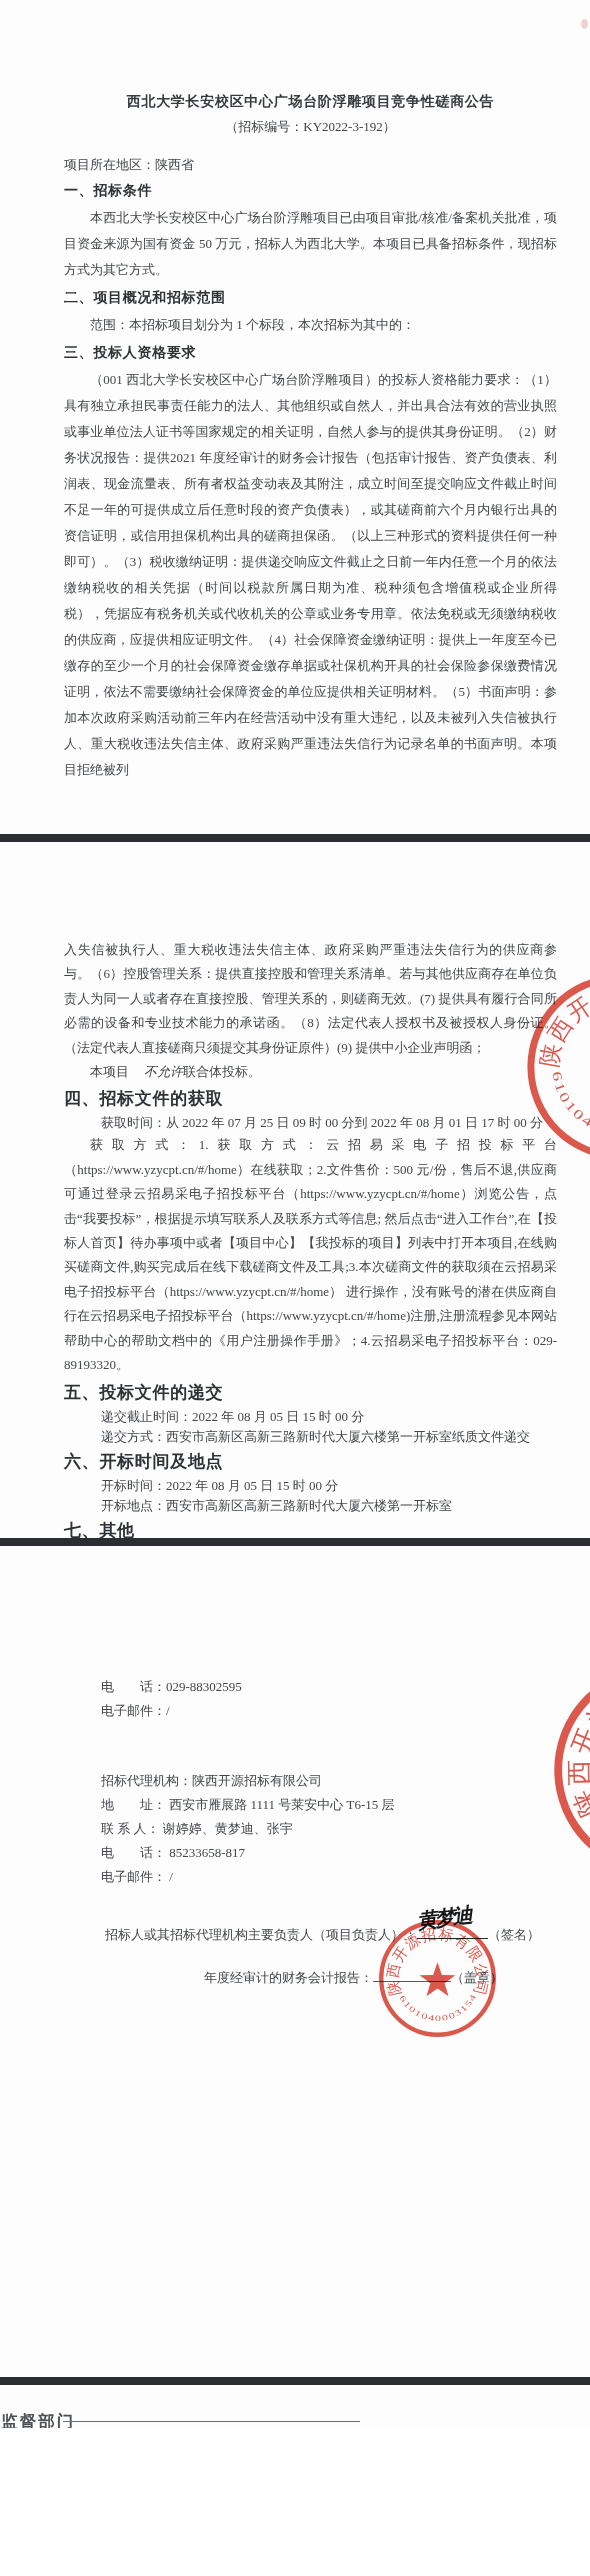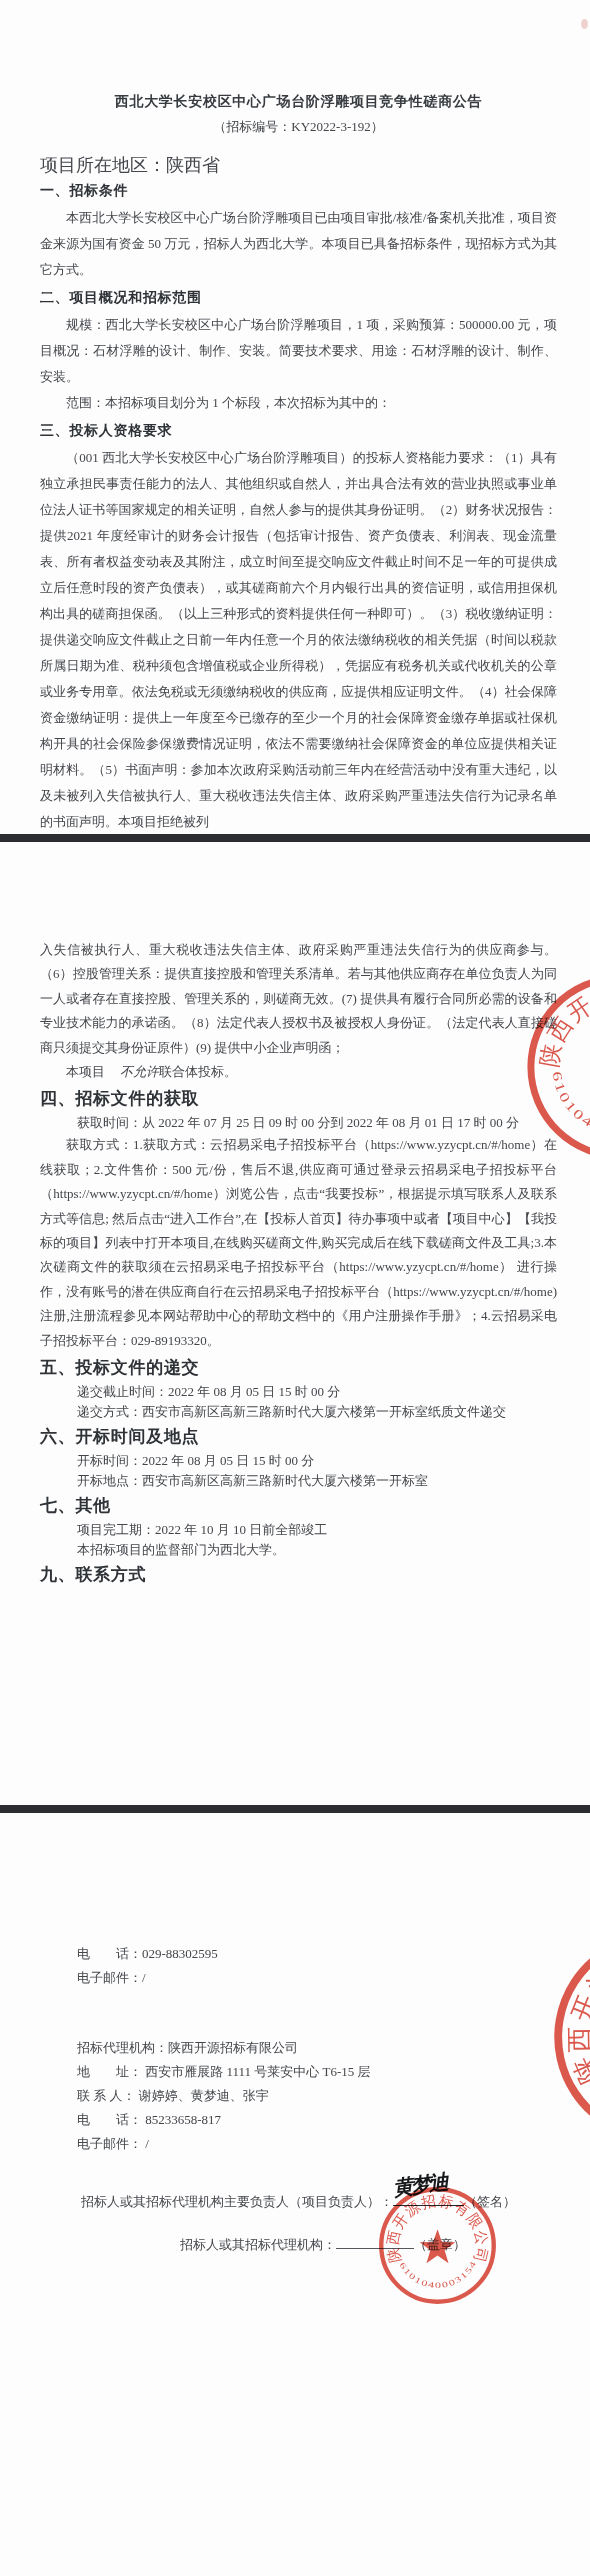--- a/index.html
+++ b/index.html
@@ -1,23 +1,23 @@
 <!DOCTYPE html>
 <html style="font-size:10.6px"><head>
 <meta charset="utf-8">
 <style>
   html,body{margin:0;padding:0;background:#ffffff;}
   body{width:590px;font-family:"Liberation Serif","DejaVu Serif",serif;color:#43464a;}
   .page{position:relative;width:590px;overflow:hidden;background:#fdfdfe;}
   .band{width:590px;height:8px;background:#2c2d31;}
-  .content{padding-left:40px;padding-right:33px;}
+  .content{padding-left:64px;padding-right:33px;}
   p{margin:0;}
   .title{font-size:14px;font-weight:bold;text-align:center;line-height:21px;color:#383c40;letter-spacing:0.7px;}
   .ref{font-size:13px;text-align:center;line-height:30px;color:#43464a;}
-  .plainrow{font-size:18px;line-height:22.4px;color:#43464a;}
+  .plainrow{font-size:13px;line-height:22.4px;color:#43464a;}
   .sec{font-size:14px;font-weight:bold;line-height:29px;color:#2f3337;letter-spacing:0.7px;}
   .sec2{font-size:17px;font-weight:bold;line-height:29px;color:#2f3337;letter-spacing:0.7px;margin:0;}
   .para{font-size:13px;line-height:26px;text-align:justify;text-indent:2em;color:#43464a;}
   .para2{font-size:13px;line-height:24.4px;text-align:justify;text-indent:2em;color:#43464a;}
   .noindent{text-indent:0;}
   .row{font-size:13px;line-height:20px;text-indent:37px;color:#43464a;}
   .row3{font-size:13px;line-height:24px;text-indent:37px;color:#43464a;}
   .em-ital{font-style:italic;margin-left:15px;}
   .gap18{height:12px;} .gap70{height:46px;}
   .sigrow{font-size:13px;line-height:26px;padding-left:41px;margin-top:33px;position:relative;color:#43464a;}
@@ -37,30 +37,29 @@
 <div class="page" style="height:834px">
   <div class="speck"></div>
   <div class="content" style="padding-top:91px">
     <div class="title">西北大学长安校区中心广场台阶浮雕项目竞争性磋商公告</div>
     <div class="ref">（招标编号：KY2022-3-192）</div>
     <div class="gap18"></div>
     <div class="plainrow">项目所在地区：陕西省</div>
     <div class="sec">一、招标条件</div>
     <p class="para">本西北大学长安校区中心广场台阶浮雕项目已由项目审批/核准/备案机关批准，项目资金来源为国有资金 50 万元，招标人为西北大学。本项目已具备招标条件，现招标方式为其它方式。</p>
     <div class="sec">二、项目概况和招标范围</div>
-    <p class="para">规模：西北大学长安校区中心广场台阶浮雕项目，1 项，采购预算：500000.00 元，项目概况：石材浮雕的设计、制作、安装。简要技术要求、用途：石材浮雕的设计、制作、安装。</p>
     <p class="para">范围：本招标项目划分为 1 个标段，本次招标为其中的：</p>
     <div class="sec">三、投标人资格要求</div>
     <p class="para">（001 西北大学长安校区中心广场台阶浮雕项目）的投标人资格能力要求：（1）具有独立承担民事责任能力的法人、其他组织或自然人，并出具合法有效的营业执照或事业单位法人证书等国家规定的相关证明，自然人参与的提供其身份证明。（2）财务状况报告：提供2021 年度经审计的财务会计报告（包括审计报告、资产负债表、利润表、现金流量表、所有者权益变动表及其附注，成立时间至提交响应文件截止时间不足一年的可提供成立后任意时段的资产负债表），或其磋商前六个月内银行出具的资信证明，或信用担保机构出具的磋商担保函。（以上三种形式的资料提供任何一种即可）。（3）税收缴纳证明：提供递交响应文件截止之日前一年内任意一个月的依法缴纳税收的相关凭据（时间以税款所属日期为准、税种须包含增值税或企业所得税），凭据应有税务机关或代收机关的公章或业务专用章。依法免税或无须缴纳税收的供应商，应提供相应证明文件。（4）社会保障资金缴纳证明：提供上一年度至今已缴存的至少一个月的社会保障资金缴存单据或社保机构开具的社会保险参保缴费情况证明，依法不需要缴纳社会保障资金的单位应提供相关证明材料。（5）书面声明：参加本次政府采购活动前三年内在经营活动中没有重大违纪，以及未被列入失信被执行人、重大税收违法失信主体、政府采购严重违法失信行为记录名单的书面声明。本项目拒绝被列</p>
   </div>
 </div>
 
 <div class="band"></div>
 
-<div class="page" style="height:963px">
+<div class="page" style="height:696px">
 
   <div class="seal" style="left:521px;top:126px;width:198px;height:198px;transform:rotate(22deg)">
     <svg viewBox="0 0 200 200">
       <circle cx="100" cy="100" r="90" fill="none" stroke="#d63b2c" stroke-width="7"></circle>
       <path id="tA2" d="M 42.9 126.6 A 63 63 0 1 1 157.1 126.6" fill="none"></path>
       <path id="nA2" d="M 36 123 A 68 68 0 0 0 164 123" fill="none"></path>
       <text font-size="24" fill="#d63b2c" letter-spacing="2" font-family="Liberation Serif,serif"><textPath href="#tA2" startOffset="2" textLength="250" lengthAdjust="spacingAndGlyphs">陕西开源招标有限公司</textPath></text>
       <polygon points="100,74 107.05,94.29 128.53,94.73 111.41,107.71 117.63,128.27 100,116 82.37,128.27 88.59,107.71 71.47,94.73 92.95,94.29" fill="#d63b2c"></polygon>
       <text font-size="13" fill="#d63b2c" letter-spacing="1.5" font-family="Liberation Serif,serif"><textPath href="#nA2" startOffset="8" textLength="155" lengthAdjust="spacingAndGlyphs">6101040003154</textPath></text>
     </svg>
@@ -116,21 +115,21 @@
     <div class="gap70"></div>
     <p class="row3">招标代理机构：陕西开源招标有限公司</p>
     <p class="row3">地　　址：  西安市雁展路 1111 号莱安中心 T6-15 层</p>
     <p class="row3">联 系 人：  谢婷婷、黄梦迪、张宇</p>
     <p class="row3">电　　话：  85233658-817</p>
     <p class="row3">电子邮件：  /</p>
     <div class="sigrow">
       <span>招标人或其招标代理机构主要负责人（项目负责人）：</span><span class="sig-line"><span class="sig-name">黄梦迪</span></span><span>（签名）</span>
     </div>
     <div class="stamprow">
-      <span>招标人或其招标代理机构：</span><span class="stamp-line"></span><span>（盖章）</span>
+      <span>年度经审计的财务会计报告：</span><span class="stamp-line"></span><span>（盖章）</span>
     </div>
   </div>
 </div>
 
 <div class="band"></div>
 
 <div class="page" style="height:43px">
   <div class="frag-text">监督部门</div>
   <div class="frag-line"></div>
 </div>

